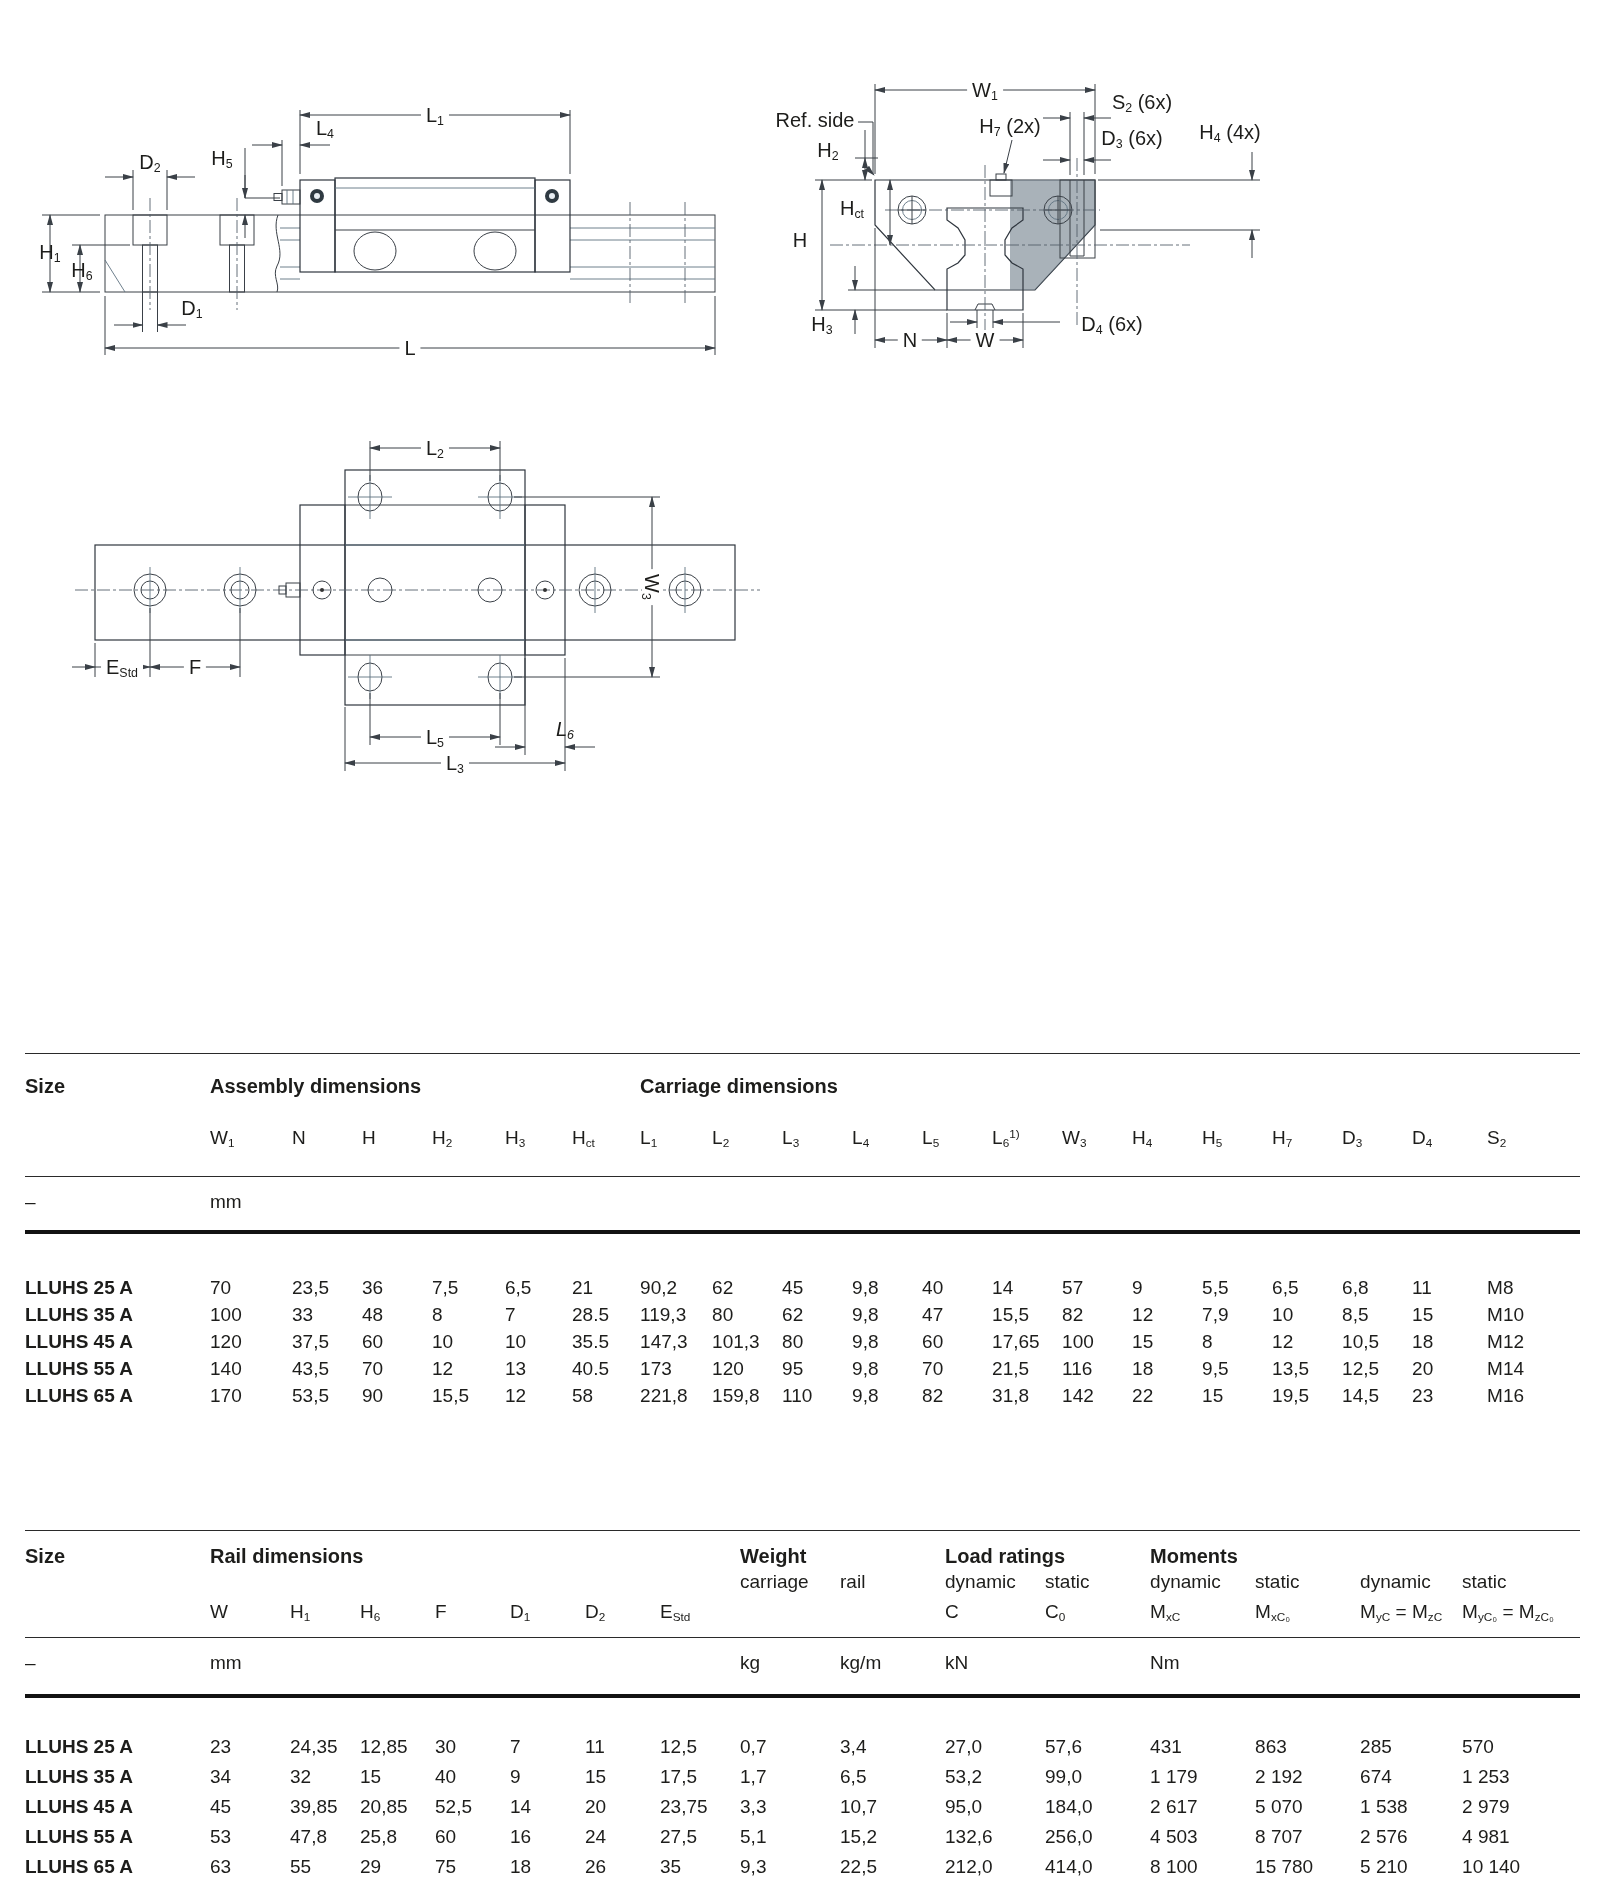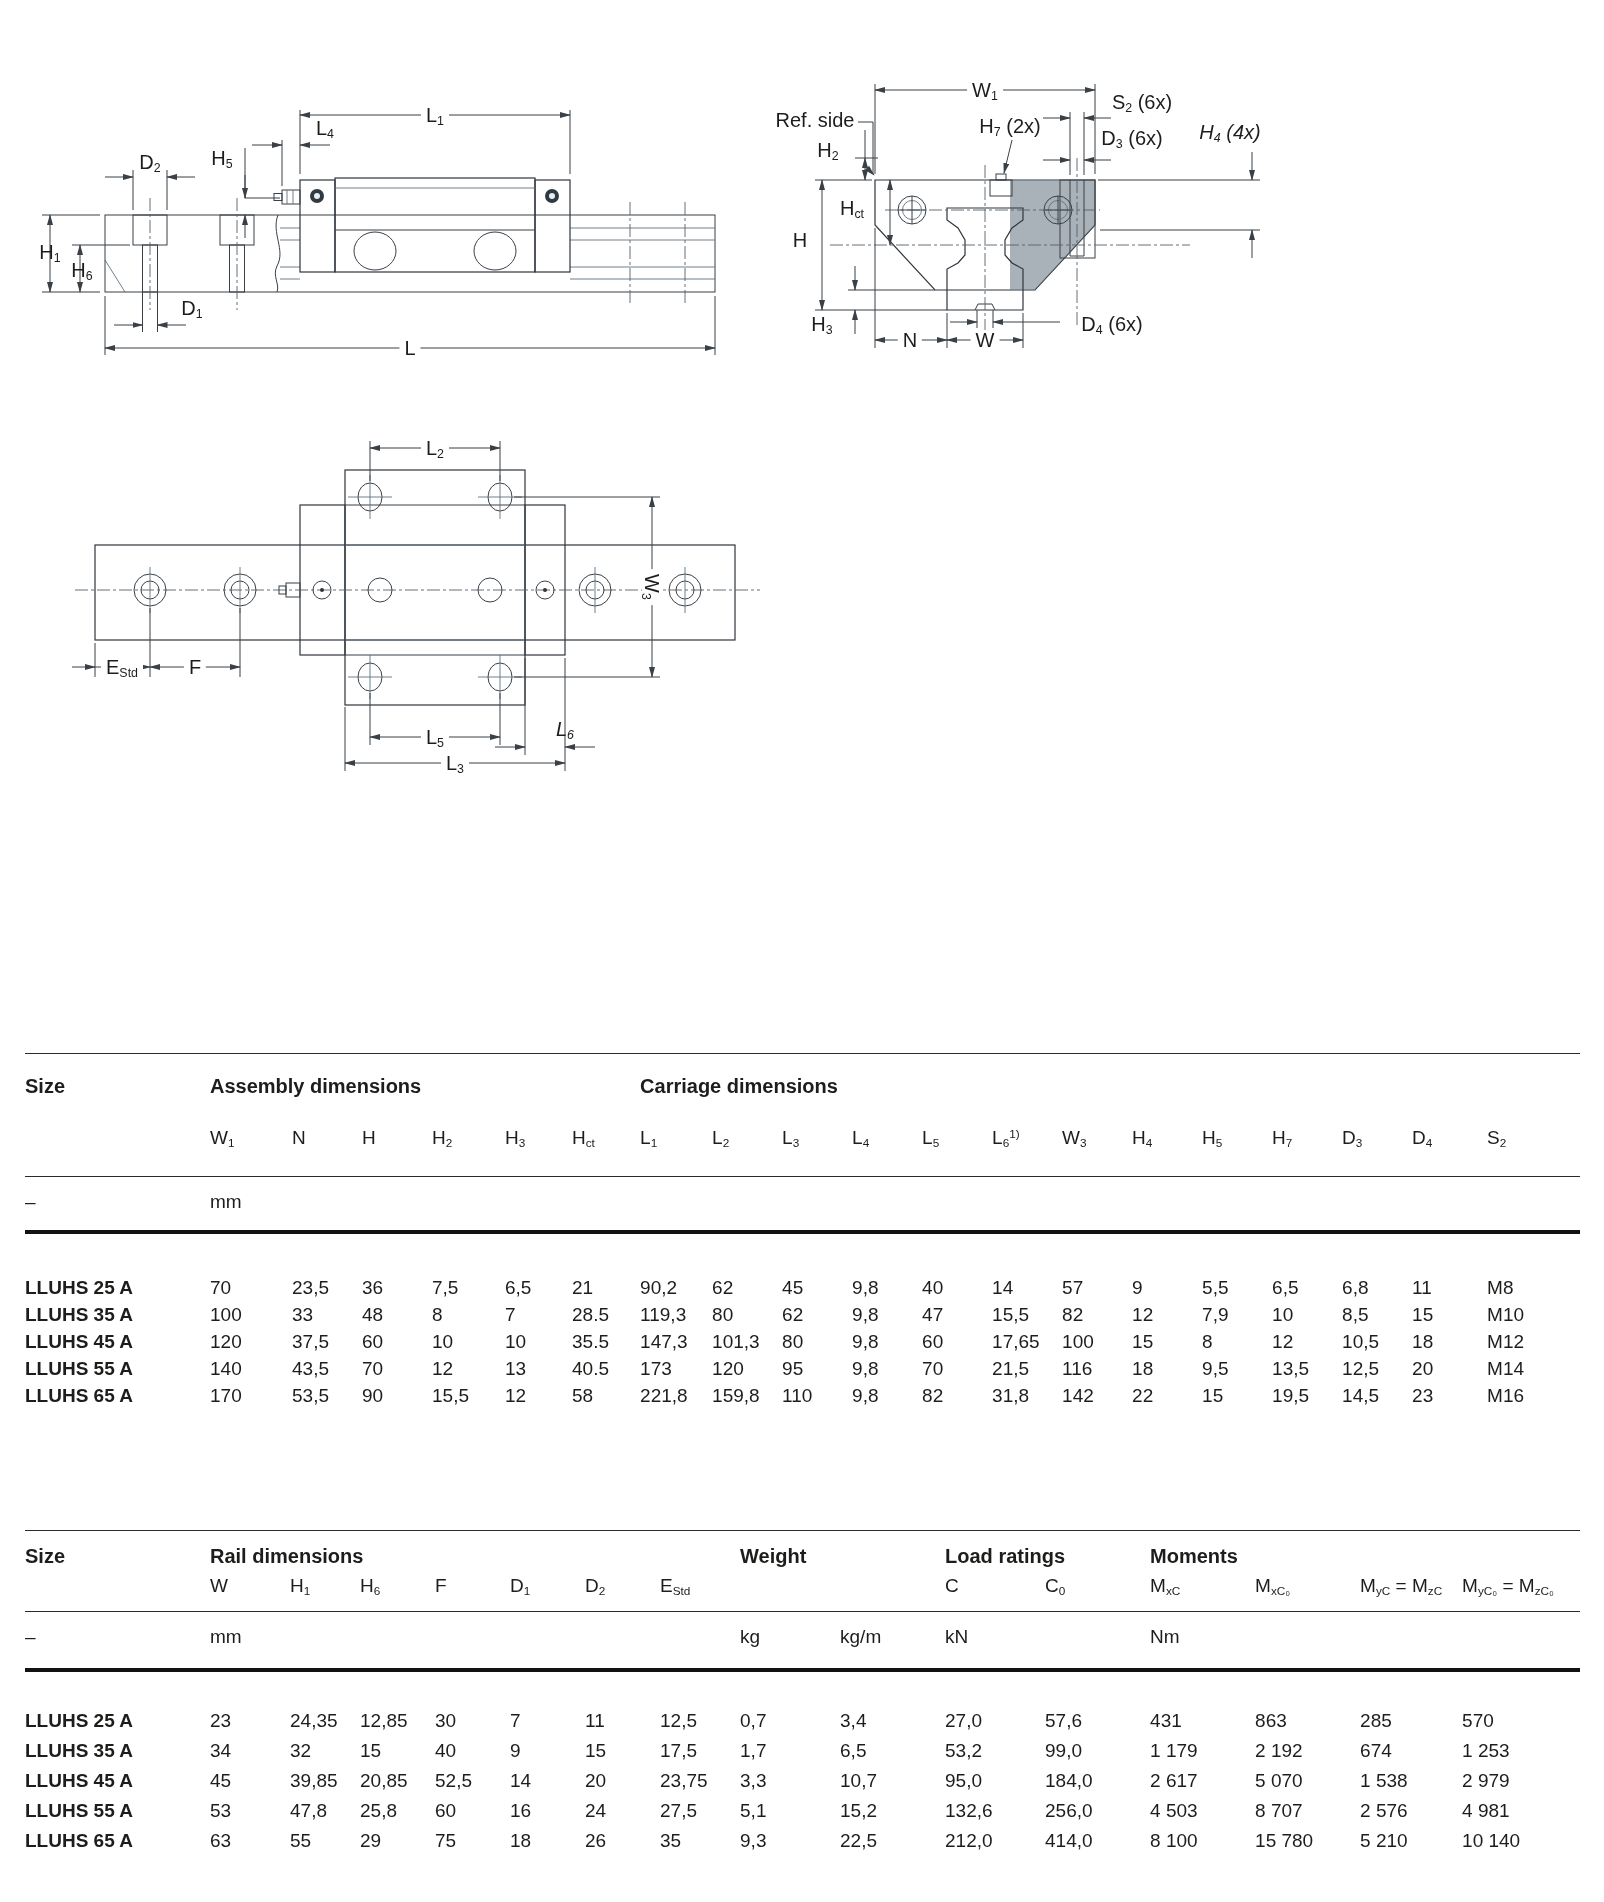--- a/index.html
+++ b/index.html
@@ -261,21 +261,21 @@
         <line x1="492" y1="82" x2="492" y2="110" class="dim" marker-end="url(#csA)"></line>
         <line x1="492" y1="188" x2="492" y2="160" class="dim" marker-end="url(#csA)"></line>
       </g>
     </svg>
     <div class="dim-label bg" style="left:225px;top:20px;">W<sub>1</sub></div>
     <div class="dim-label" style="left:55px;top:50px;">Ref. side</div>
     <div class="dim-label" style="left:68px;top:80px;">H<sub>2</sub></div>
     <div class="dim-label" style="left:382px;top:32px;">S<sub>2</sub> (6x)</div>
     <div class="dim-label" style="left:372px;top:68px;">D<sub>3</sub> (6x)</div>
     <div class="dim-label" style="left:250px;top:56px;">H<sub>7</sub> (2x)</div>
-    <div class="dim-label" style="left:470px;top:62px;font-style:italic;">H<sub>4</sub> (4x)</div>
+    <div class="dim-label" style="left:470px;top:62px;">H<sub>4</sub> (4x)</div>
     <div class="dim-label" style="left:92px;top:138px;">H<sub>ct</sub></div>
     <div class="dim-label" style="left:40px;top:170px;">H</div>
     <div class="dim-label" style="left:62px;top:254px;">H<sub>3</sub></div>
     <div class="dim-label bg" style="left:150px;top:270px;">N</div>
     <div class="dim-label bg" style="left:225px;top:270px;">W</div>
     <div class="dim-label" style="left:352px;top:254px;">D<sub>4</sub> (6x)</div>
   </div>
 
   <div class="drawing" style="left:60px;top:415px;width:720px;height:370px;">
     <svg width="720" height="370" viewBox="0 0 720 370">
@@ -598,20 +598,31 @@
         <col style="width:118px">
     </colgroup>
     <thead>
       <tr class="grp">
         <th>Size</th>
         <th colspan="7">Rail dimensions</th>
         <th colspan="2">Weight</th>
         <th colspan="2">Load ratings</th>
         <th colspan="4">Moments</th>
       </tr>
+      <tr class="sub">
+        <th colspan="8"></th>
+        <th>carriage</th>
+        <th>rail</th>
+        <th>dynamic</th>
+        <th>static</th>
+        <th>dynamic</th>
+        <th>static</th>
+        <th>dynamic</th>
+        <th>static</th>
+      </tr>
       <tr class="sym">
         <th></th>
         <th>W</th>
         <th>H<sub>1</sub></th>
         <th>H<sub>6</sub></th>
         <th>F</th>
         <th>D<sub>1</sub></th>
         <th>D<sub>2</sub></th>
         <th>E<sub>Std</sub></th>
         <th></th>

